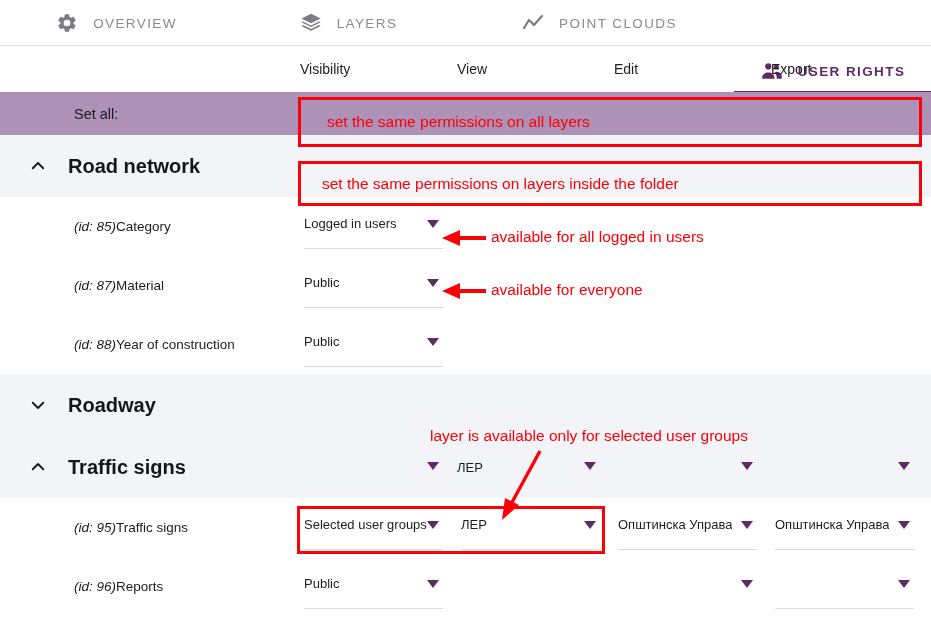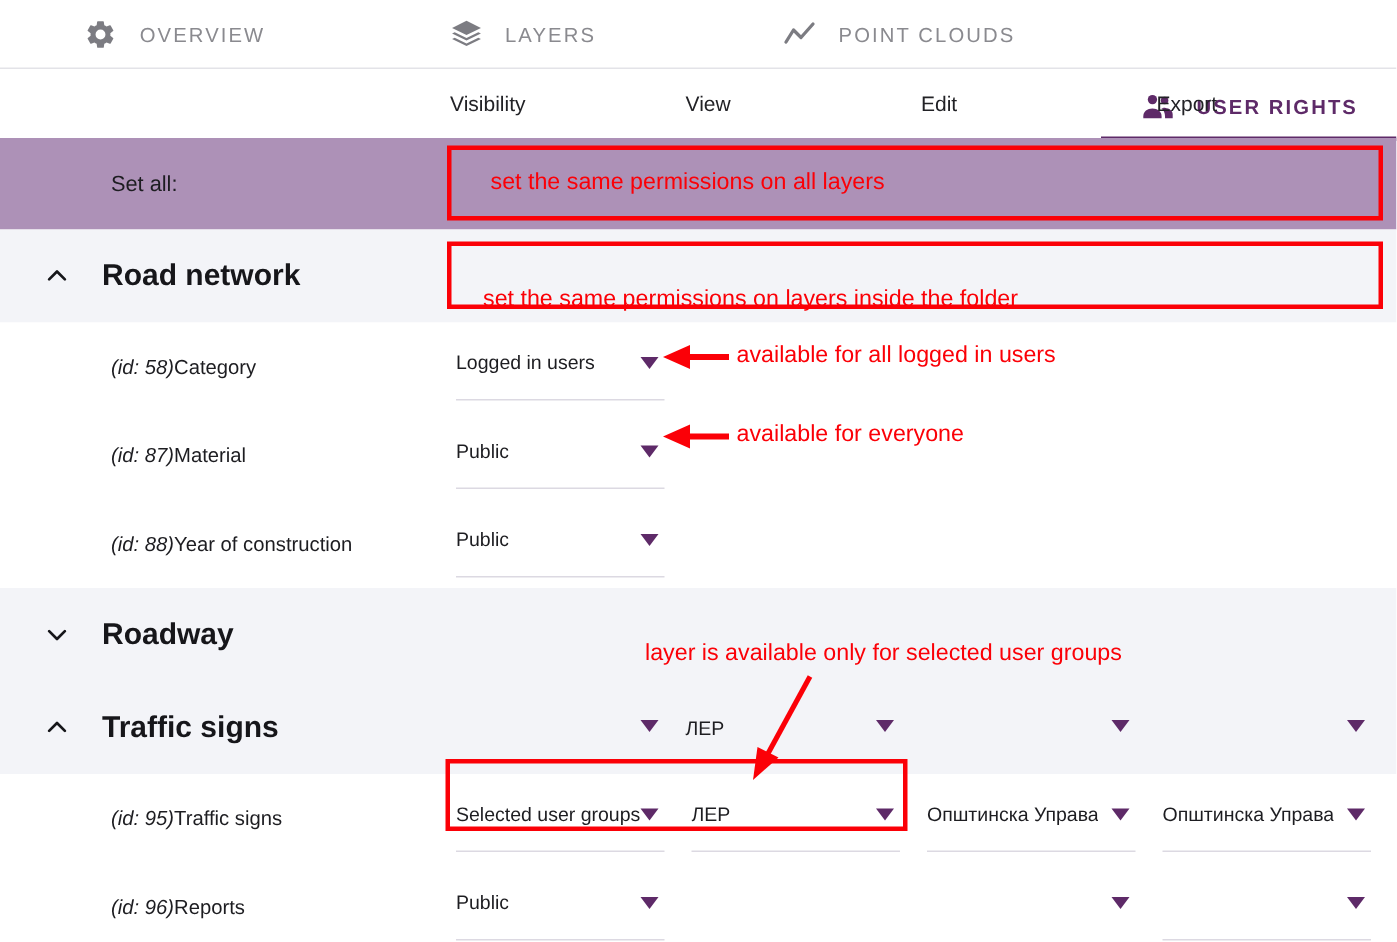--- a/index.html
+++ b/index.html
@@ -80,21 +80,21 @@
     height: 100%;
   }
   .cells { display: flex; flex: 1; }
   .cell {
     width: 157px;
     position: relative;
   }
 
   
   .row-setall {
-    height: 61px;
+    height: 43px;
     background: #ad91b7;
   }
   .row-setall .namecol { padding-left: 74px; }
   .row-setall .setall-label { font-size: 14.5px; color: #1d1d21; }
 
   
   .row-folder {
     height: 62px;
     background: #f3f4f8;
   }
@@ -276,21 +276,21 @@
     <div class="cells">
       <div class="cell"></div>
       <div class="cell"></div>
       <div class="cell"></div>
       <div class="cell"></div>
     </div>
   </div>
 
   <div class="row row-layer">
     <div class="namecol">
-      <span class="layer-name"><span class="lid">(id: 58)</span><span>Category</span></span>
+      <span class="layer-name"><span class="lid">(id: 85)</span><span>Category</span></span>
     </div>
     <div class="cells">
       <div class="cell">
         <div class="dd">
           <span class="dd-text">Logged in users</span>
           <span class="dd-arrow"></span>
         </div>
       </div>
       <div class="cell"></div>
       <div class="cell"></div>
@@ -443,21 +443,21 @@
   </div>
 
 </div>
 
 <div class="overlay">
 
   <div class="annot-box" style="left:298px; top:97px; width:624px; height:50px;"></div>
   <div class="annot-text" style="left:327px; top:113px;">set the same permissions on all layers</div>
 
   <div class="annot-box" style="left:298px; top:161px; width:624px; height:45px;"></div>
-  <div class="annot-text" style="left:322px; top:191px;">set the same permissions on layers inside the folder</div>
+  <div class="annot-text" style="left:322px; top:175px;">set the same permissions on layers inside the folder</div>
 
   <svg class="annot-arrow" style="left:442px; top:228px;" width="44" height="20" viewBox="0 0 44 20">
     <path d="M44 10 H14" stroke="#fb0007" stroke-width="4" fill="none"></path>
     <path d="M0 10 L18 2 L18 18 Z" fill="#fb0007"></path>
   </svg>
   <div class="annot-text" style="left:491px; top:228px;">available for all logged in users</div>
 
   <svg class="annot-arrow" style="left:442px; top:281px;" width="44" height="20" viewBox="0 0 44 20">
     <path d="M44 10 H14" stroke="#fb0007" stroke-width="4" fill="none"></path>
     <path d="M0 10 L18 2 L18 18 Z" fill="#fb0007"></path>

